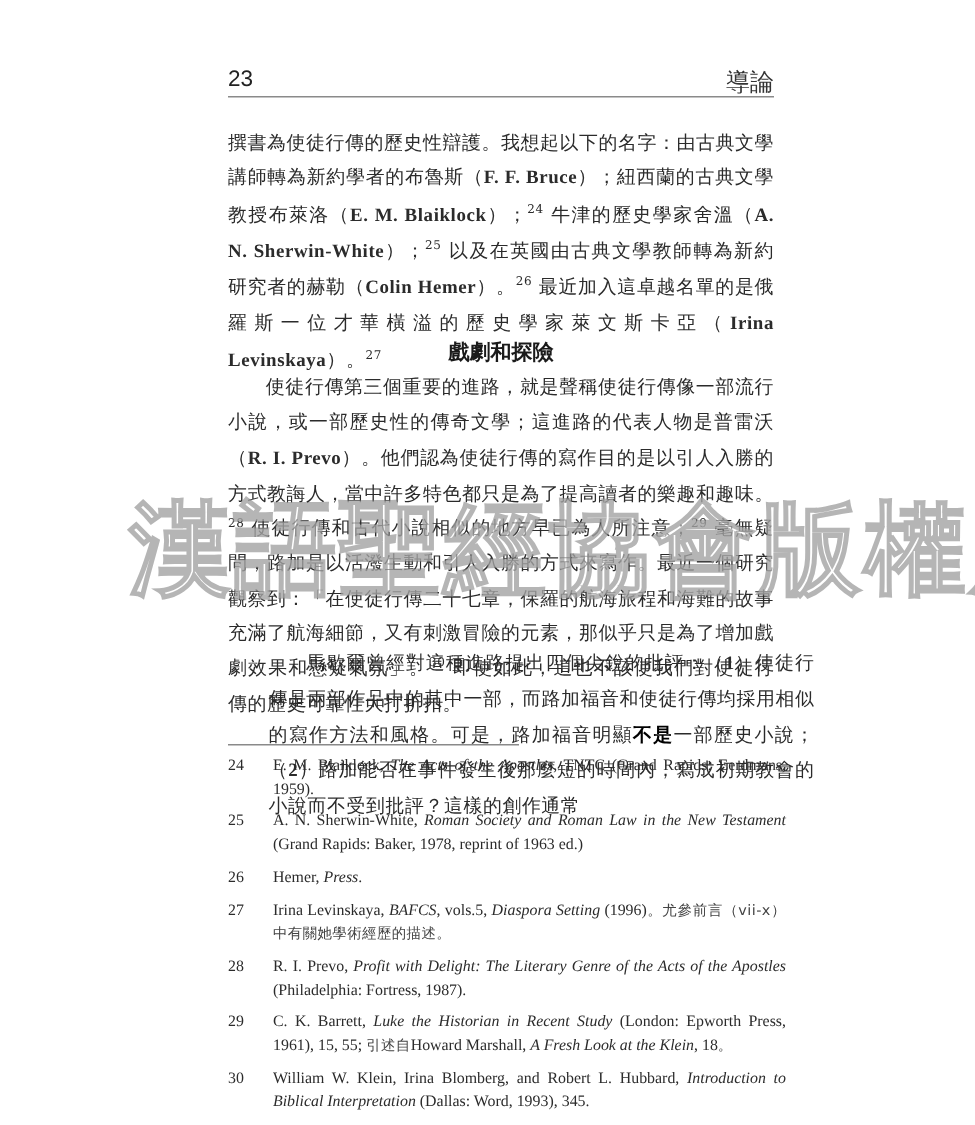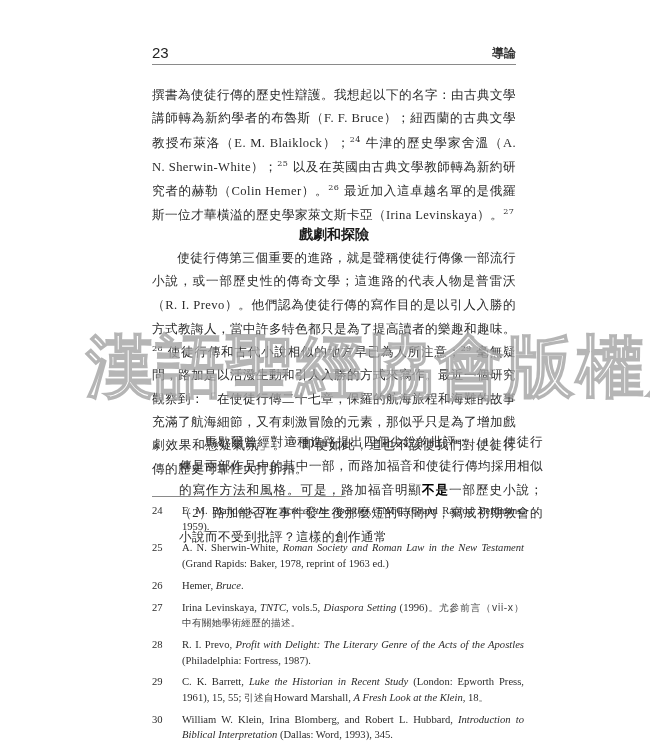--- a/index.html
+++ b/index.html
@@ -4,30 +4,30 @@
   <style>
     html, body { margin: 0; padding: 0; background: #ffffff; }
     body { width: 650px; height: 750px; position: relative; overflow: hidden;
            font-family: "DejaVu Serif", "Liberation Serif", serif; color: #2a2a2a; }
     .page { position: absolute; left: 152px; top: 0; width: 364px; }
     .header { position: absolute; top: 44px; left: 0; width: 364px; height: 20px;
               border-bottom: 1px solid #8a8a8a; }
     .header .pageno { position: absolute; left: 0; top: 0; font-family: "Liberation Sans", sans-serif;
                       font-size: 15px; color: #222; }
     .header .section { position: absolute; right: 0; top: 1px; font-family: "DejaVu Sans", sans-serif;
-                       font-size: 12px; font-weight: bold; color: #333; }
+                       font-size: 16px; font-weight: normal; color: #333; }
     .body-text { position: absolute; left: 0; width: 364px; font-size: 12.6px; line-height: 23.3px;
                  text-align: justify; color: #2b2b2b; letter-spacing: 0.4px; }
     .p1 { top: 83px; }
     .heading { position: absolute; top: 226px; left: 0; width: 364px; text-align: center;
                font-family: "DejaVu Sans", sans-serif; font-weight: bold; font-size: 14px; color: #1a1a1a; }
     .p2 { top: 246px; text-indent: 2em; }
     .p3 { top: 430px; text-indent: 2em; margin-left: 27px; }
     sup { font-size: 8px; line-height: 0; vertical-align: 5px; }
-    .en { font-family: "Liberation Serif", serif; }
+    .en { font-family: "Liberation Serif", serif; font-weight: bold; }
     .bold { font-weight: bold; color: #000; }
     .fn-rule { position: absolute; top: 496px; left: 0; width: 194px; border-top: 1px solid #8a8a8a; }
     .footnotes { position: absolute; top: 503px; left: 0; width: 372px; }
     .fn { position: relative; padding-left: 30px; font-family: "Liberation Serif", serif; font-size: 10.6px;
           line-height: 15.6px; color: #2b2b2b; margin-bottom: 6.2px; text-align: justify; }
     .fn .num { position: absolute; left: 0; top: 0; }
     .fn .cjk { font-family: "DejaVu Sans", sans-serif; font-size: 9.6px; color: #444; letter-spacing: 0.3px; }
     .fn i { font-style: italic; }
     .watermark { position: absolute; left: 86px; top: 332px; width: 560px; font-family: "DejaVu Sans", sans-serif;
                  font-size: 68px; font-weight: bold; letter-spacing: 2px; color: rgba(255,255,255,0.55);
@@ -54,24 +54,24 @@
   <div class="fn-rule"></div>
 
   <div class="footnotes">
     <div class="fn">
       <span class="num">24</span><span>E. M. Blaiklock, </span><i>The Acts of the Apostles</i><span>, TNTC (Grand Rapids: Eerdmans, 1959).</span><br>
     </div>
     <div class="fn">
       <span class="num">25</span><span>A. N. Sherwin-White, </span><i>Roman Society and Roman Law in the New Testament</i><span> (Grand Rapids: Baker, 1978, reprint of 1963 ed.)</span>
     </div>
     <div class="fn">
-      <span class="num">26</span><span>Hemer, </span><i>Bruce</i><span>.</span>
+      <span class="num">26</span><span>Hemer, </span><i>Press</i><span>.</span>
     </div>
     <div class="fn">
-      <span class="num">27</span><span>Irina Levinskaya, </span><i>TNTC</i><span>, vols.5, </span><i>Diaspora Setting</i><span> (1996)</span><span class="cjk">。尤參前言（vii-x）中有關她學術經歷的描述。</span>
+      <span class="num">27</span><span>Irina Levinskaya, </span><i>BAFCS</i><span>, vols.5, </span><i>Diaspora Setting</i><span> (1996)</span><span class="cjk">。尤參前言（vii-x）中有關她學術經歷的描述。</span>
     </div>
     <div class="fn">
       <span class="num">28</span><span>R. I. Prevo, </span><i>Profit with Delight: The Literary Genre of the Acts of the Apostles</i><span> (Philadelphia: Fortress, 1987).</span>
     </div>
     <div class="fn">
       <span class="num">29</span><span>C. K. Barrett, </span><i>Luke the Historian in Recent Study</i><span> (London: Epworth Press, 1961), 15, 55; </span><span class="cjk">引述自</span><span>Howard Marshall, </span><i>A Fresh Look at the Klein</i><span>, 18</span><span class="cjk">。</span>
     </div>
     <div class="fn">
       <span class="num">30</span><span>William W. Klein, Irina Blomberg, and Robert L. Hubbard, </span><i>Introduction to Biblical Interpretation</i><span> (Dallas: Word, 1993), 345.</span>
     </div>

